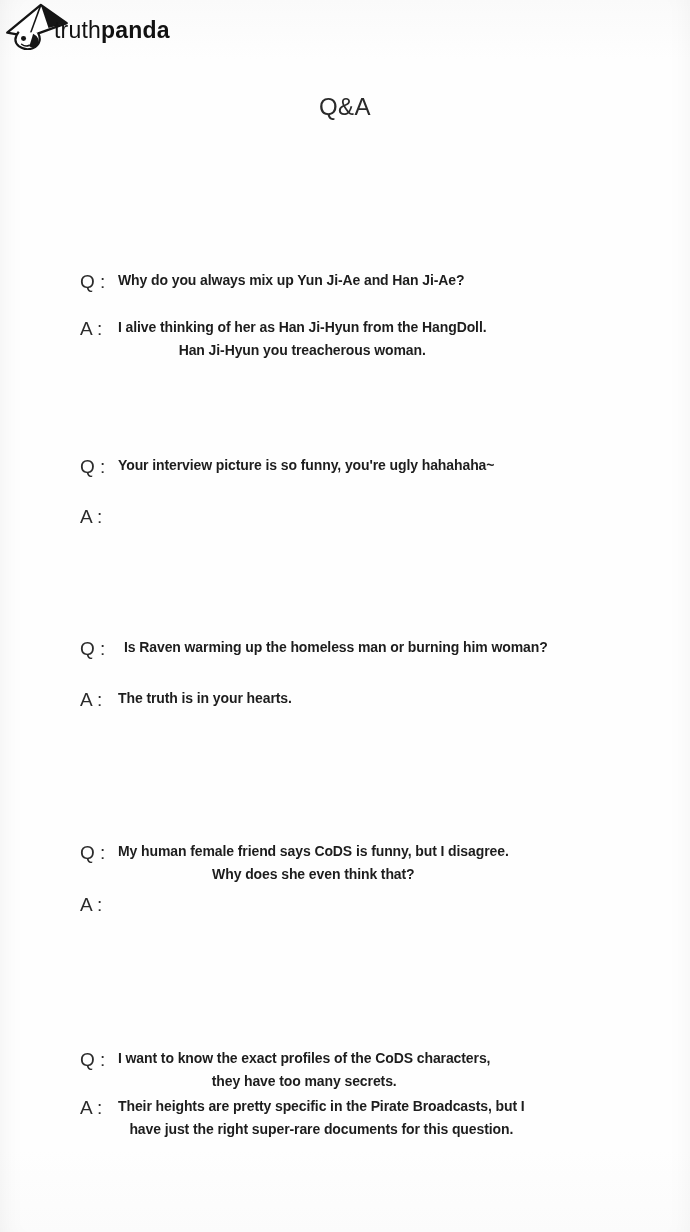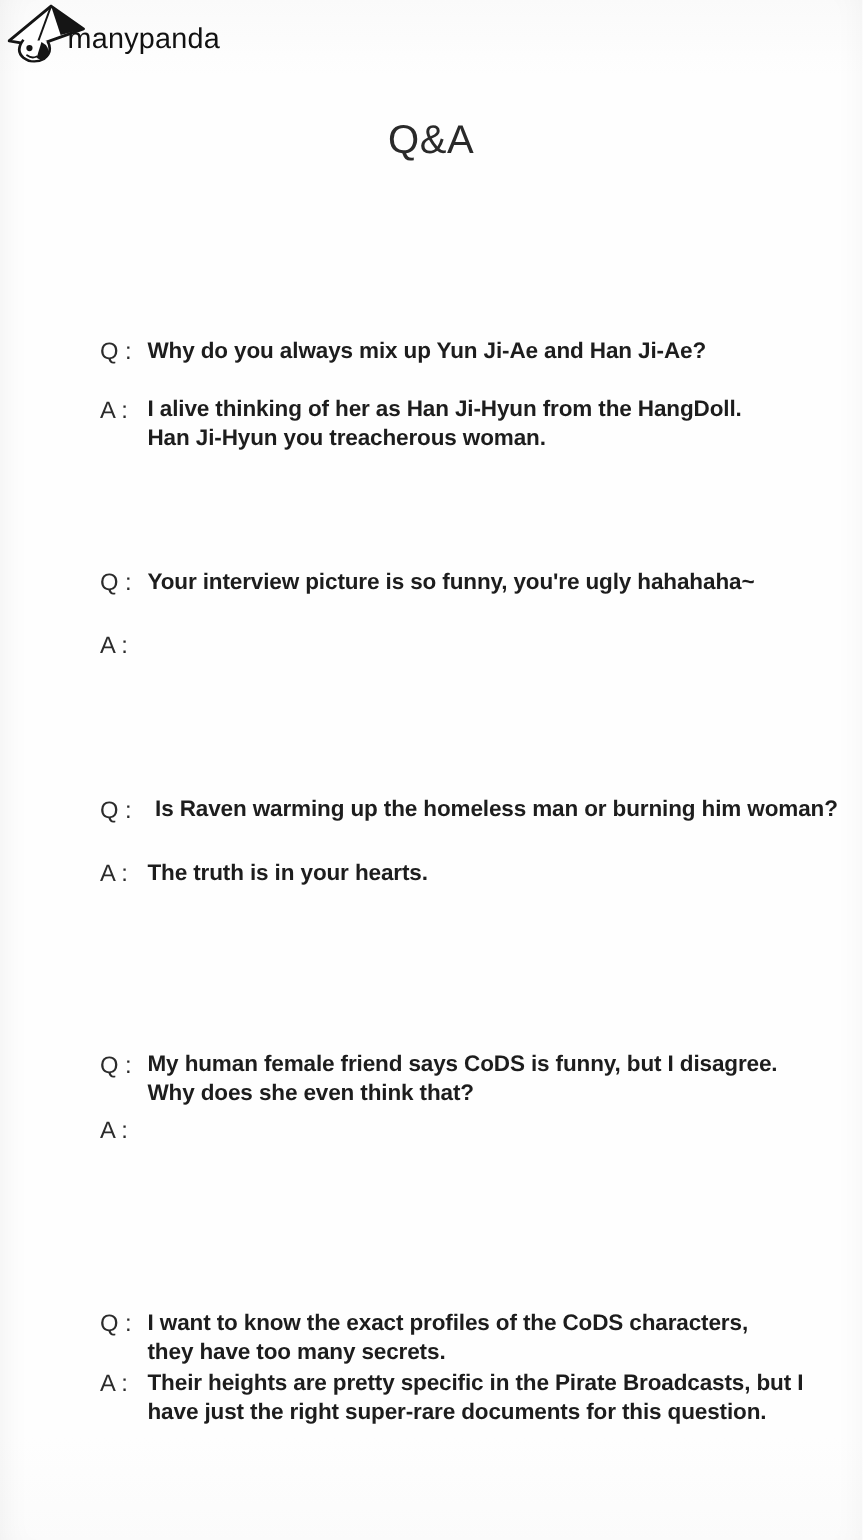--- a/index.html
+++ b/index.html
@@ -34,31 +34,31 @@
   }
   .logo-text {
     font-size: 23px;
     letter-spacing: 0.2px;
     color: #111;
     margin-left: -14px;
     margin-top: 8px;
     white-space: nowrap;
   }
   .logo-text .regular { font-weight: 400; }
-  .logo-text .bold    { font-weight: 400; }
+  .logo-text .bold    { font-weight: 700; }
 
   
   .title {
     position: absolute;
     top: 93px;
     left: 0;
     width: 100%;
     margin: 0;
     text-align: center;
-    font-size: 32px;
+    font-size: 24px;
     font-weight: 400;
     letter-spacing: 0.5px;
     color: #2a2a2a;
   }
 
   
   .row {
     position: absolute;
     left: 80px;
     display: flex;
@@ -68,27 +68,28 @@
     flex: 0 0 34px;
     font-size: 19px;
     font-weight: 400;
     color: #2b2b2b;
     line-height: 23px;
     padding-top: 1px;
     white-space: nowrap;
   }
   .text {
     margin: 0 0 0 4px;
-    font-size: 18px;
+    font-size: 14px;
     font-weight: 700;
     line-height: 23px;
     letter-spacing: -0.1px;
     white-space: pre-line;
     max-width: 560px;
     color: #1d1d1d;
+    text-align: center;
   }
 
   .row-q1 { top: 269px; }
   .row-a1 { top: 316px; }
   .row-q2 { top: 454px; }
   .row-a2 { top: 504px; }
   .row-q3 { top: 636px; }
   .row-a3 { top: 687px; }
   .row-q4 { top: 840px; }
   .row-a4 { top: 892px; }
@@ -108,21 +109,21 @@
         <polygon points="1,32 36,3 63,22 24,36" fill="#ffffff" stroke="#151515" stroke-width="2.4" stroke-linejoin="round"></polygon>
         <polygon points="36,3 63,22 44,27" fill="#151515"></polygon>
         <line x1="36" y1="3" x2="24" y2="36" stroke="#151515" stroke-width="1.6"></line>
 
         <path d="M13,31 q-7,9 0,15 q8,6 17,1 q8,-6 3,-15" fill="#ffffff" stroke="#151515" stroke-width="2.2" stroke-linejoin="round"></path>
         <circle cx="18" cy="38" r="2.6" fill="#151515"></circle>
         <path d="M28,33 q8,4 5,12 q-5,4 -9,1" fill="#151515"></path>
         <path d="M16,44 q4,3 8,1" stroke="#151515" stroke-width="1.6" fill="none" stroke-linecap="round"></path>
       </svg>
     </span>
-    <span class="logo-text"><span class="regular">many</span><span class="bold">panda</span></span>
+    <span class="logo-text"><span class="regular">truth</span><span class="bold">panda</span></span>
   </div>
 
   <h1 class="title">Q&amp;A</h1>
 
   <div class="row row-q1">
     <span class="label">Q :</span>
     <p class="text">Why do you always mix up Yun Ji-Ae and Han Ji-Ae?</p>
   </div>
   <div class="row row-a1">
     <span class="label">A :</span>

